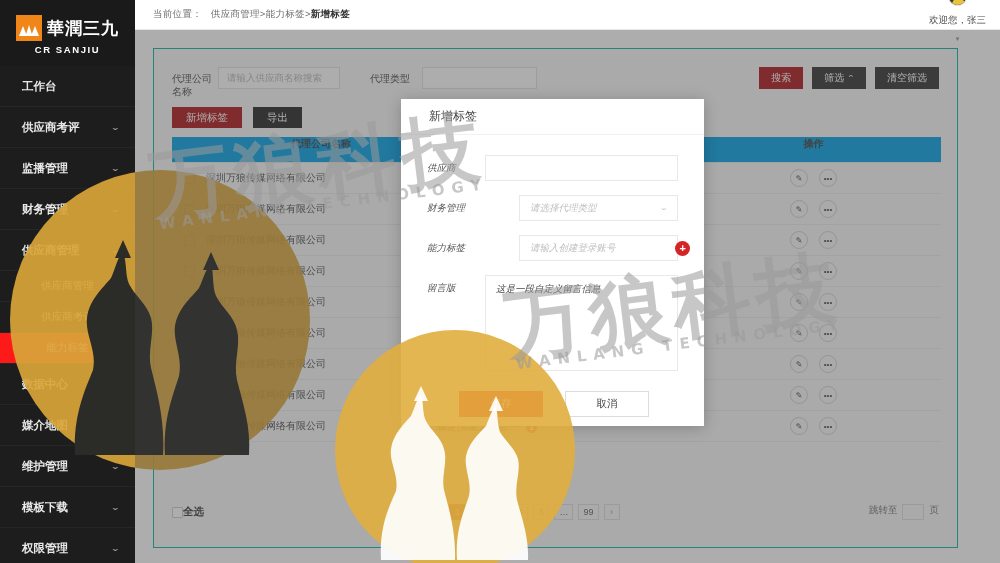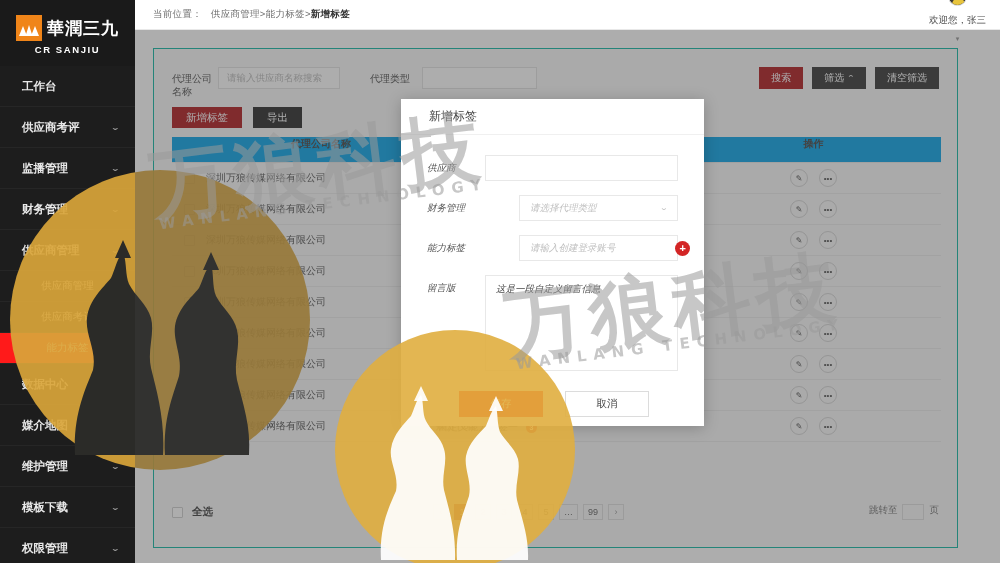--- a/index.html
+++ b/index.html
@@ -124,21 +124,21 @@
     width:18px; height:18px; border-radius:50%; border:1px solid #d6d6d6;
     display:flex; align-items:center; justify-content:center; background:#fafafa;
     cursor:pointer; font-size:8px; color:#555;
   }
 
   
   .footer {
     position:absolute; left:18px; right:18px; top:448px; height:30px;
     display:flex; align-items:center; justify-content:space-between;
   }
-  .select-all { display:flex; align-items:center; gap:9px; font-size:10.5px; color:#444; font-weight:bold; }
+  .select-all { display:flex; align-items:center; font-size:10.5px; color:#444; font-weight:bold; }
   .pager { display:flex; align-items:center; gap:5px; }
   .pg {
     min-width:16px; height:16px; padding:0 4px; border:1px solid #e0e0e0; background:#fafafa;
     display:flex; align-items:center; justify-content:center; font-size:9px; color:#666; cursor:pointer;
   }
   .pg.active { background:#B11F24; border-color:#B11F24; color:#fff; }
   .pg.arrow { color:#999; }
   .jump { display:flex; align-items:flex-start; gap:5px; font-size:9.5px; color:#777;padding-left:25px; }
   .jump-box { width:22px; height:16px; border:1px solid #e0e0e0; background:#fafafa; }
 

